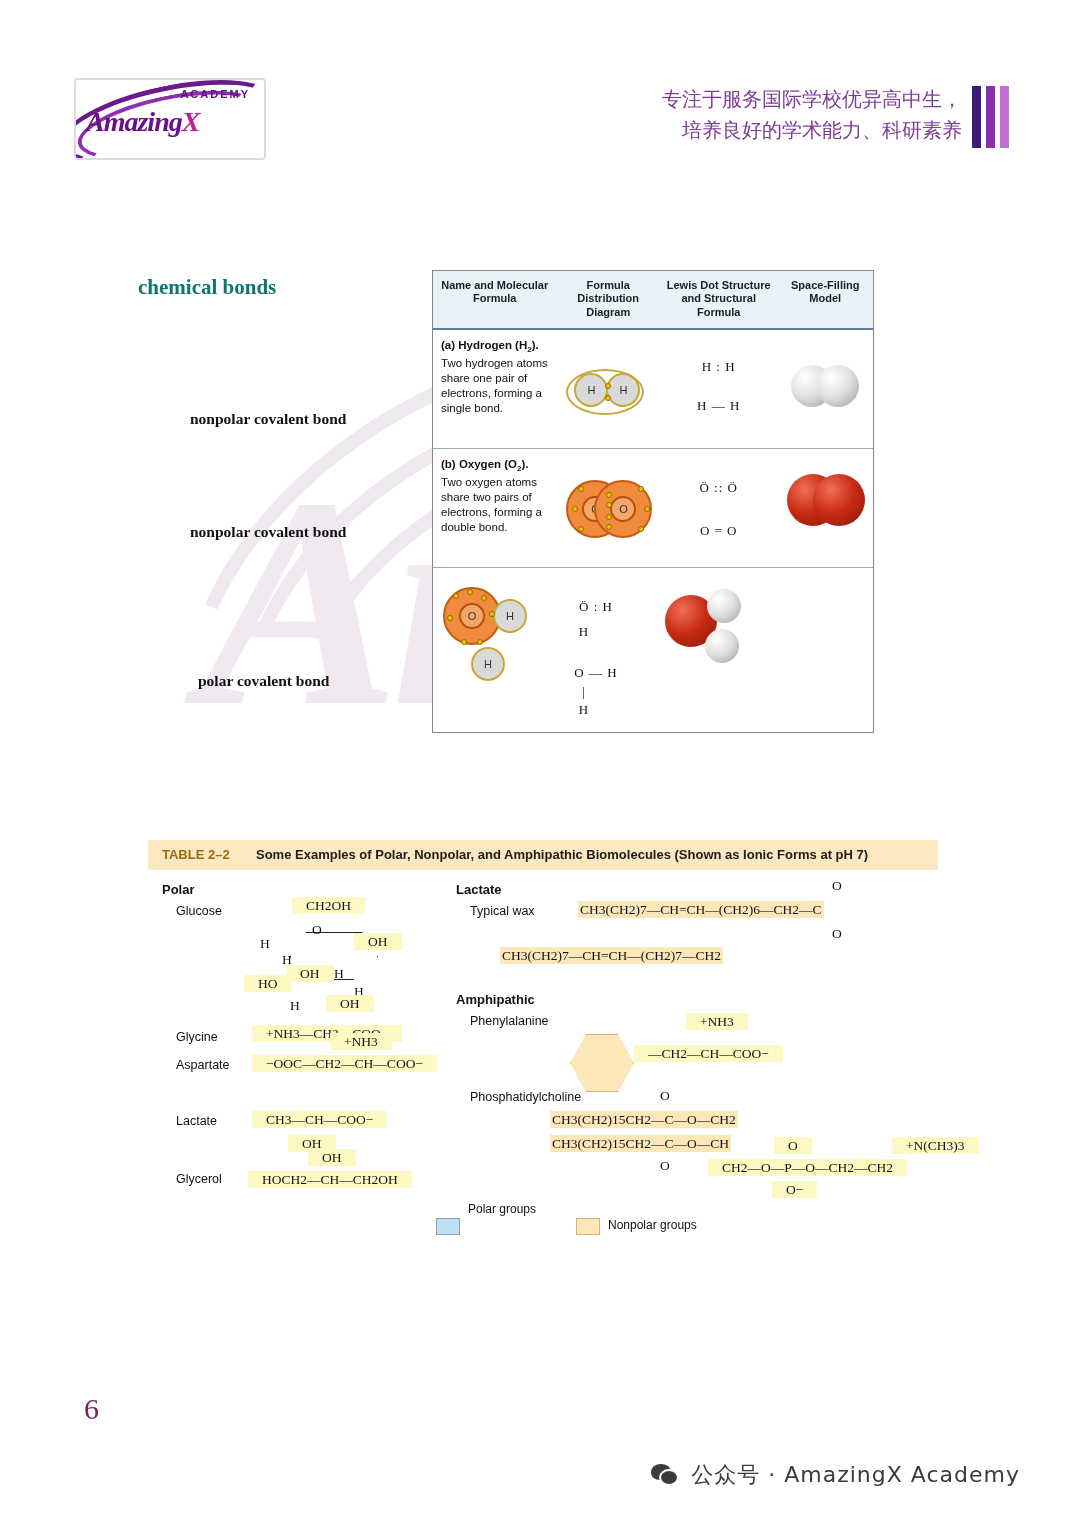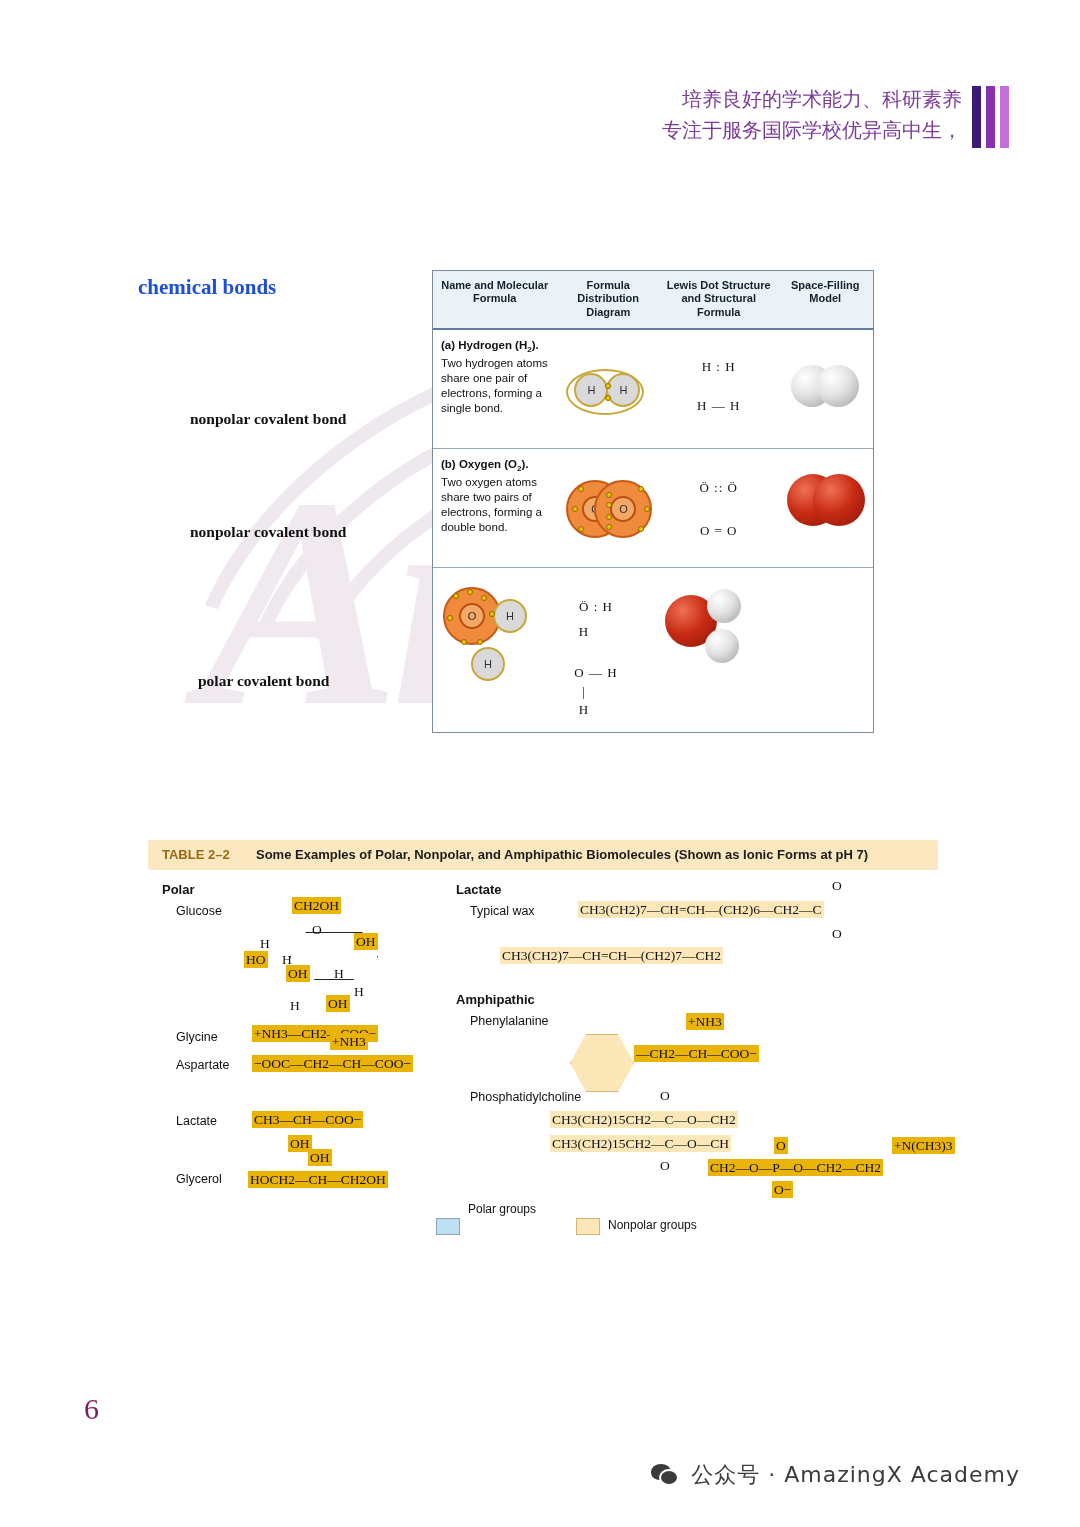--- a/index.html
+++ b/index.html
@@ -153,21 +153,21 @@
     font-size: 21px;
     font-weight: bold;
     color: #1a1a1a;
   }
   .chemical-bonds-label {
     position: absolute;
     left: 8px;
     top: 50px;
     font-size: 21px;
     font-weight: bold;
-    color: #1d4ed8;
+    color: #0f766e;
     font-family: "Liberation Serif", serif;
   }
   .bond-label {
     position: absolute;
     left: 60px;
     font-size: 15.5px;
     font-weight: bold;
     color: #111;
     font-family: "Liberation Serif", serif;
   }
@@ -325,22 +325,22 @@
     color: #111;
   }
   .chem {
     position: absolute;
     font-family: "Liberation Serif", serif;
     font-size: 13.5px;
     color: #111;
     white-space: nowrap;
   }
   .hl-polar {
-    background: #eab308;
-    padding: 1px 2px;
+    background: #fef9c3;
+    padding: 1px 14px;
   }
   .hl-nonpolar {
     background: #fce7b8;
     padding: 1px 2px;
   }
   .legend-box {
     position: absolute;
     width: 22px; height: 15px;
     border: 1px solid #8aa7bd;
   }
@@ -412,24 +412,30 @@
 <body>
 
 <div class="watermark">
   <div class="wm-arc wm-a1"></div>
   <div class="wm-arc wm-a2"></div>
   <div class="wm-arc wm-a3"></div>
   <div class="wm-text">Am</div>
 </div>
 
 <div class="header">
+  <div class="logo">
+    <div class="logo-swoosh"></div>
+    <div class="logo-swoosh2"></div>
+    <div class="logo-academy">ACADEMY</div>
+    <div class="logo-main"><span>Amazing</span><span class="logo-x">X</span></div>
+  </div>
 
   <div class="header-slogan">
+    <div>专注于服务国际学校优异高中生，</div>
     <div>培养良好的学术能力、科研素养</div>
-    <div>专注于服务国际学校优异高中生，</div>
   </div>
 
   <div class="header-bars">
     <div class="hb hb1"></div>
     <div class="hb hb2"></div>
     <div class="hb hb3"></div>
   </div>
 </div>
 
 <div class="fig1">
@@ -579,21 +585,21 @@
 
   <div class="col-head" style="left:14px; top:42px;">Polar</div>
   <div class="row-lab" style="left:28px; top:64px;">Glucose</div>
 
   <div class="ring" style="left:142px; top:92px;"></div>
   <div class="chem" style="left:144px; top:58px;"><span class="hl-polar">CH2OH</span></div>
   <div class="chem" style="left:164px; top:82px;">O</div>
   <div class="chem" style="left:112px; top:96px;">H</div>
   <div class="chem" style="left:134px; top:112px;">H</div>
   <div class="chem" style="left:206px; top:94px;"><span class="hl-polar">OH</span></div>
-  <div class="chem" style="left:96px; top:112px;text-align:right;"><span class="hl-polar">HO</span></div>
+  <div class="chem" style="left:96px; top:136px;text-align:right;"><span class="hl-polar">HO</span></div>
   <div class="chem" style="left:138px; top:126px;"><span class="hl-polar">OH</span></div>
   <div class="chem" style="left:186px; top:126px;">H</div>
   <div class="chem" style="left:206px; top:144px;">H</div>
   <div class="chem" style="left:142px; top:158px;">H</div>
   <div class="chem" style="left:178px; top:156px;"><span class="hl-polar">OH</span></div>
 
   <div class="row-lab" style="left:28px; top:190px;">Glycine</div>
   <div class="chem" style="left:104px; top:186px;"><span class="hl-polar">+NH3—CH2—COO−</span></div>
 
   <div class="row-lab" style="left:28px; top:218px;">Aspartate</div>

